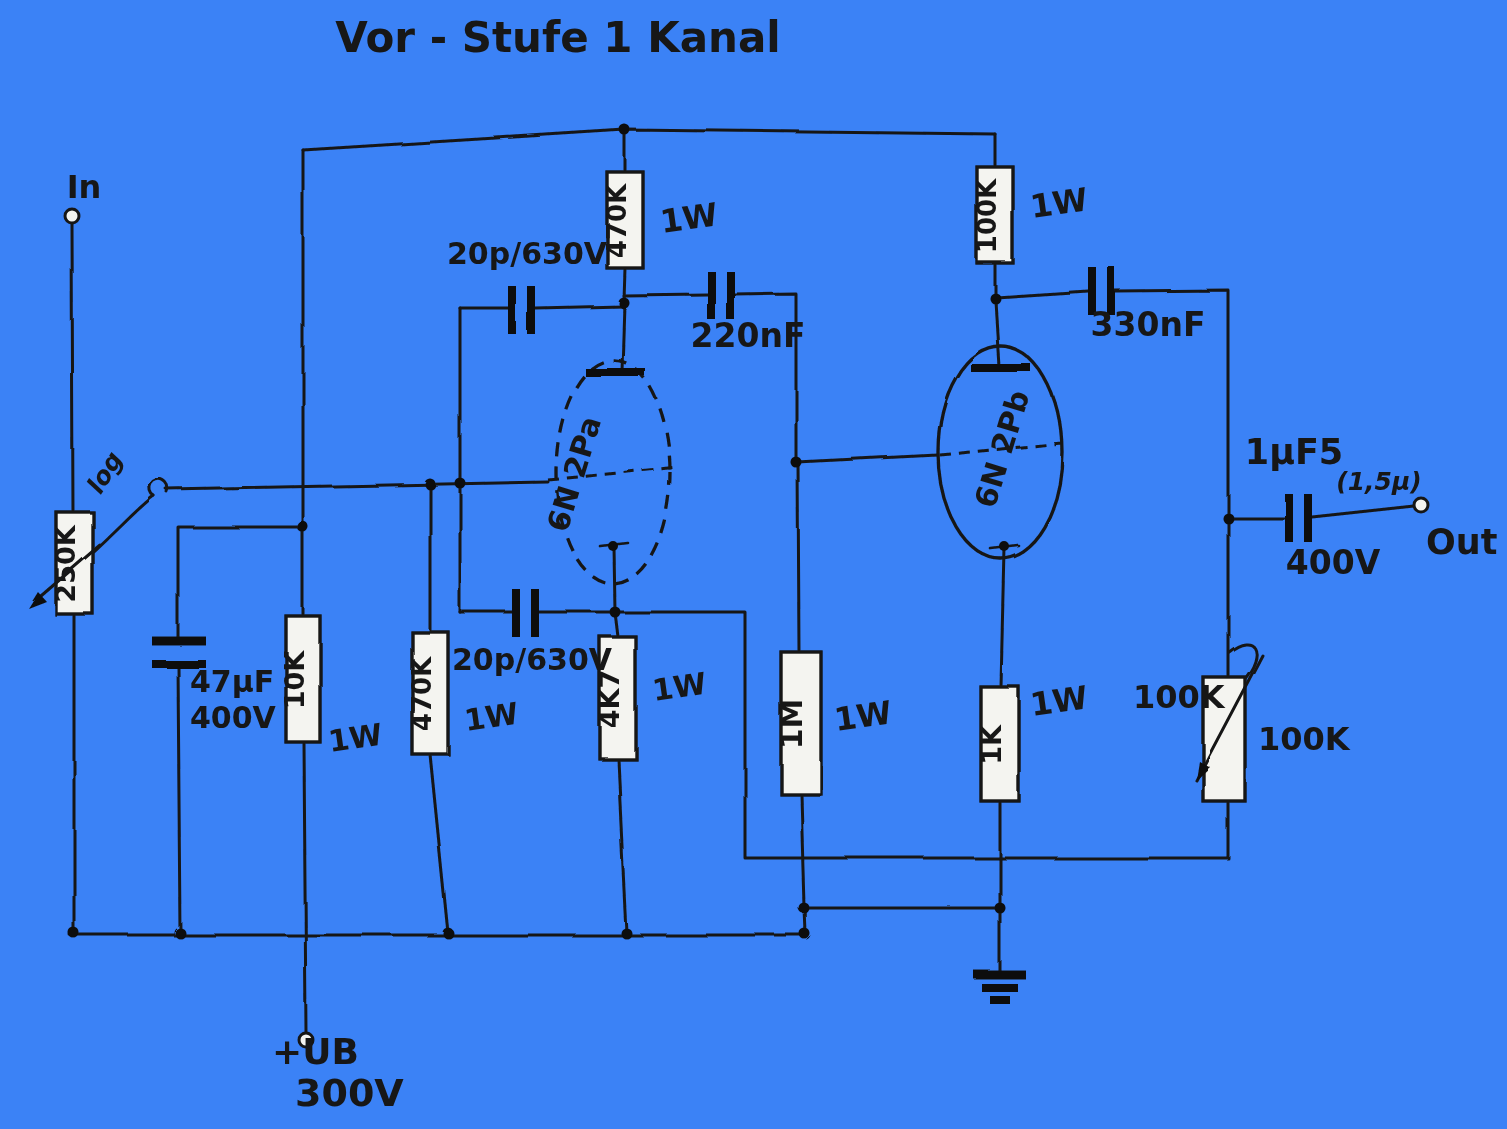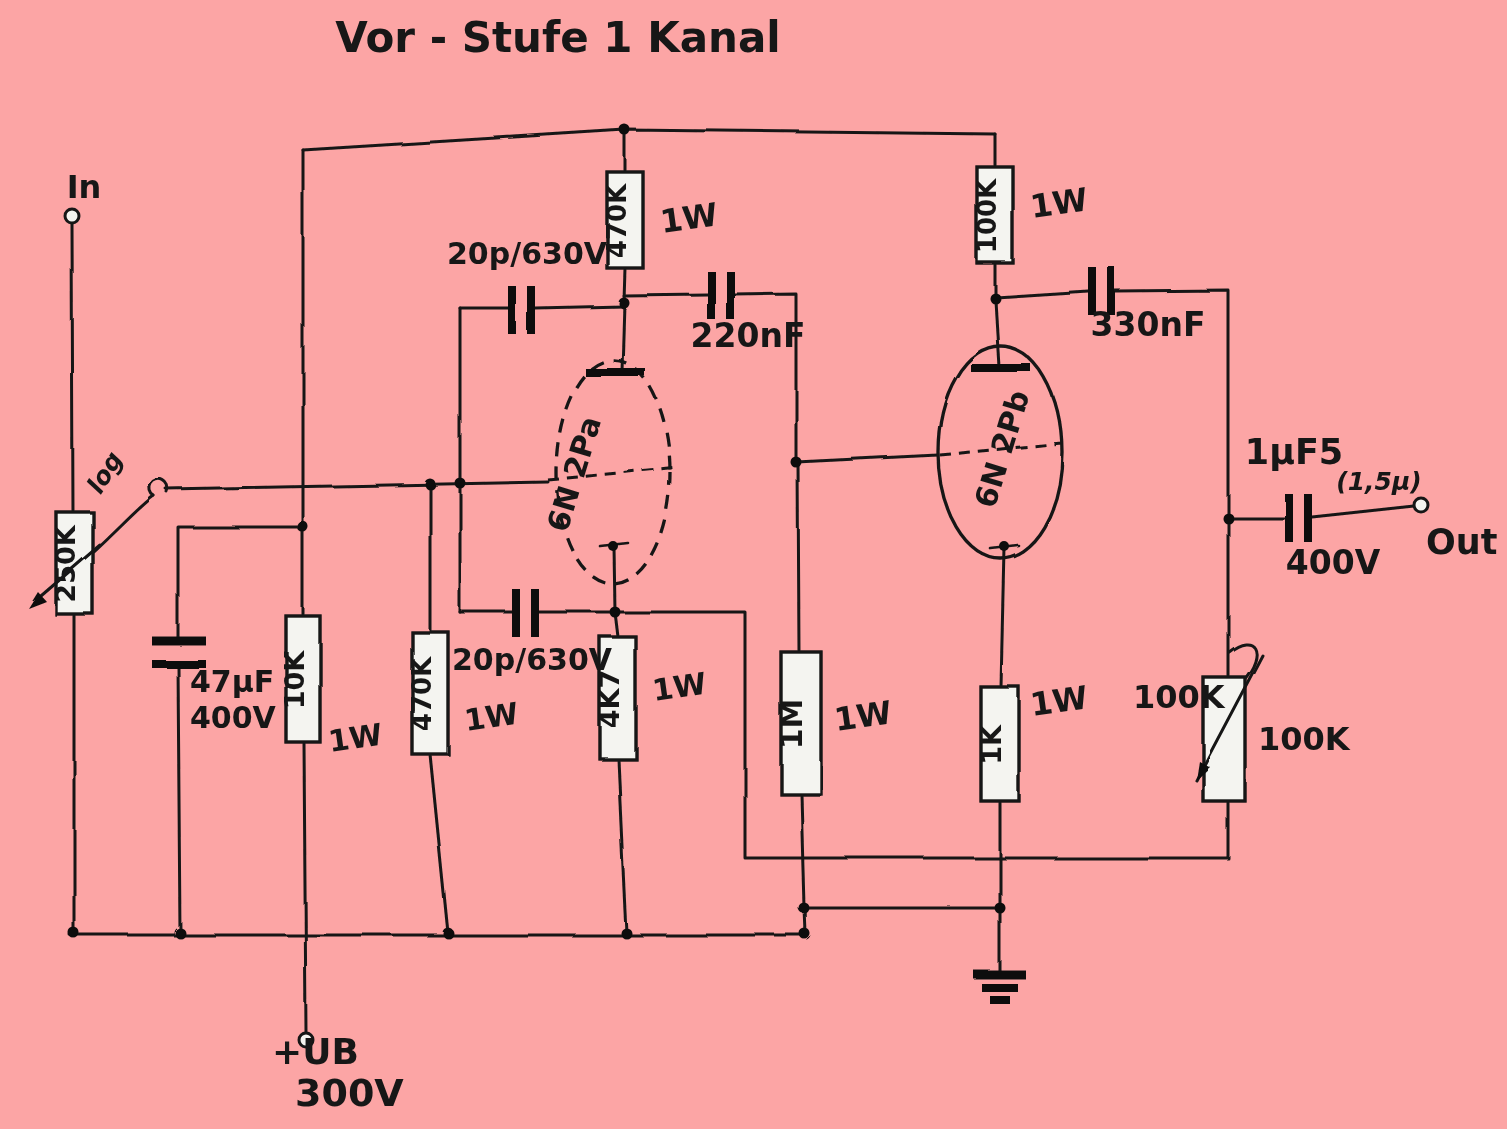--- a/index.html
+++ b/index.html
@@ -1,18 +1,18 @@
 <!DOCTYPE html>
 <html><head>
 <meta charset="utf-8">
 <style>
   html,body { margin:0; padding:0; background:#dddddb; }
   .page {
     position:relative; width:1507px; height:1129px;
-    background:#fca5a5; overflow:hidden;
+    background:#3b82f6; overflow:hidden;
     font-family:"DejaVu Sans", sans-serif;
   }
   svg { display:block; }
   .wire  { stroke:#161616; stroke-width:3; fill:none; stroke-linecap:round; stroke-linejoin:round; }
   .thin  { stroke-width:2.6; }
   .box   { stroke:#161616; stroke-width:3.4; fill:#f4f4f0; }
   .bar   { stroke:#101010; stroke-width:8; fill:none; stroke-linecap:butt; }
   .bar9  { stroke-width:9; }
   .tube  { stroke:#161616; stroke-width:3.3; fill:none; }
   .dash  { stroke-dasharray:14 10; }

